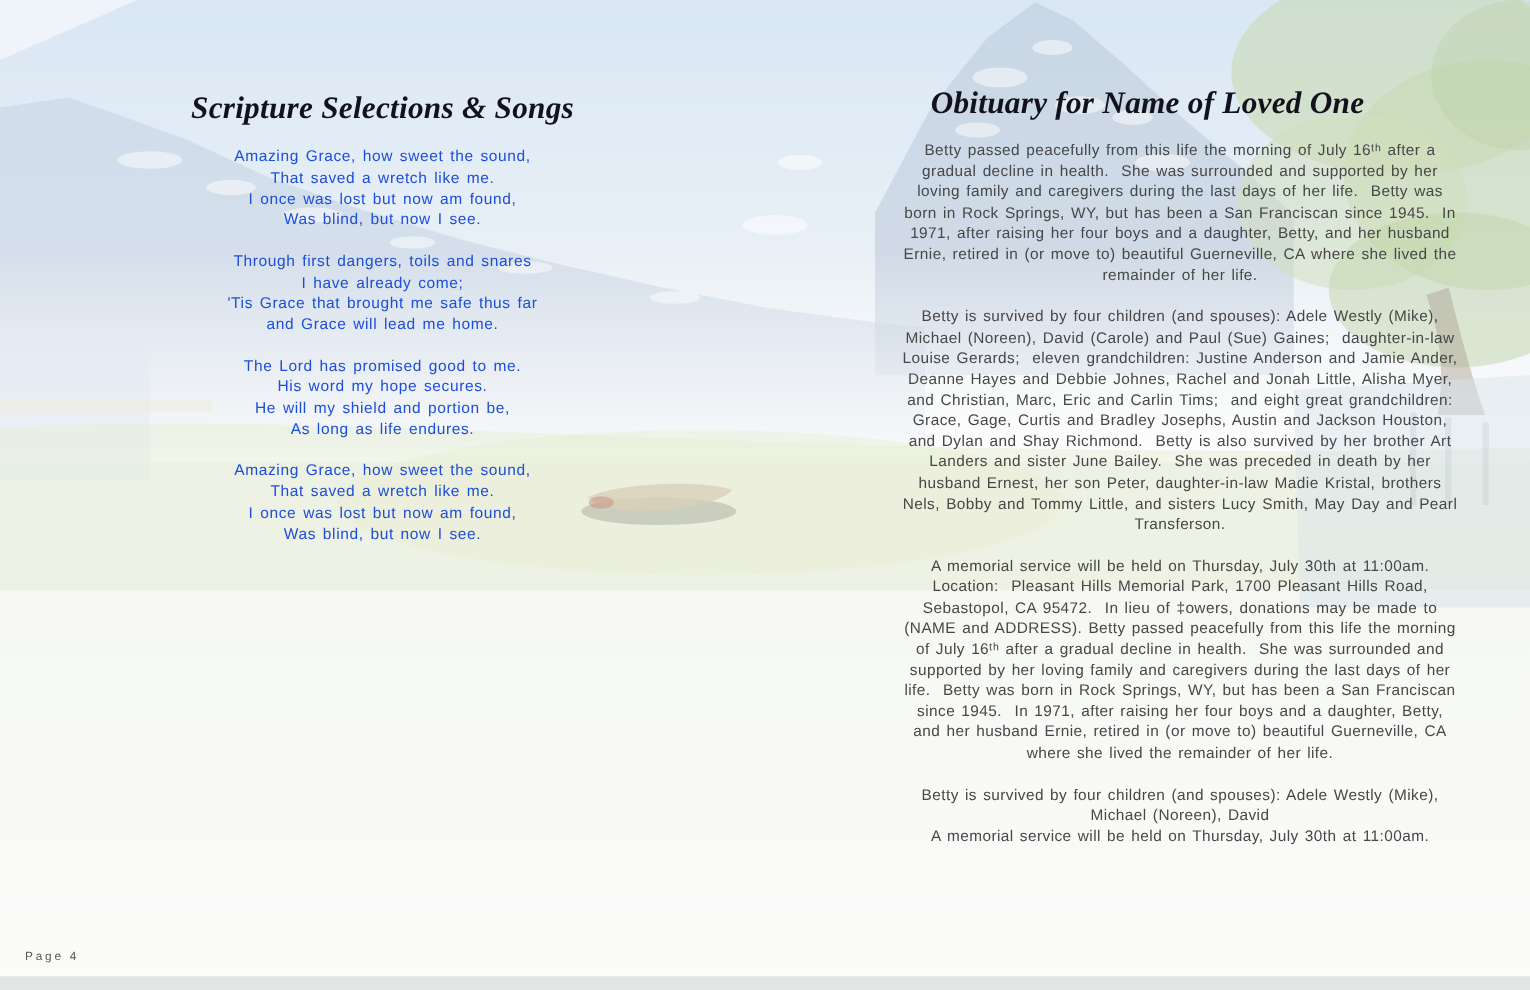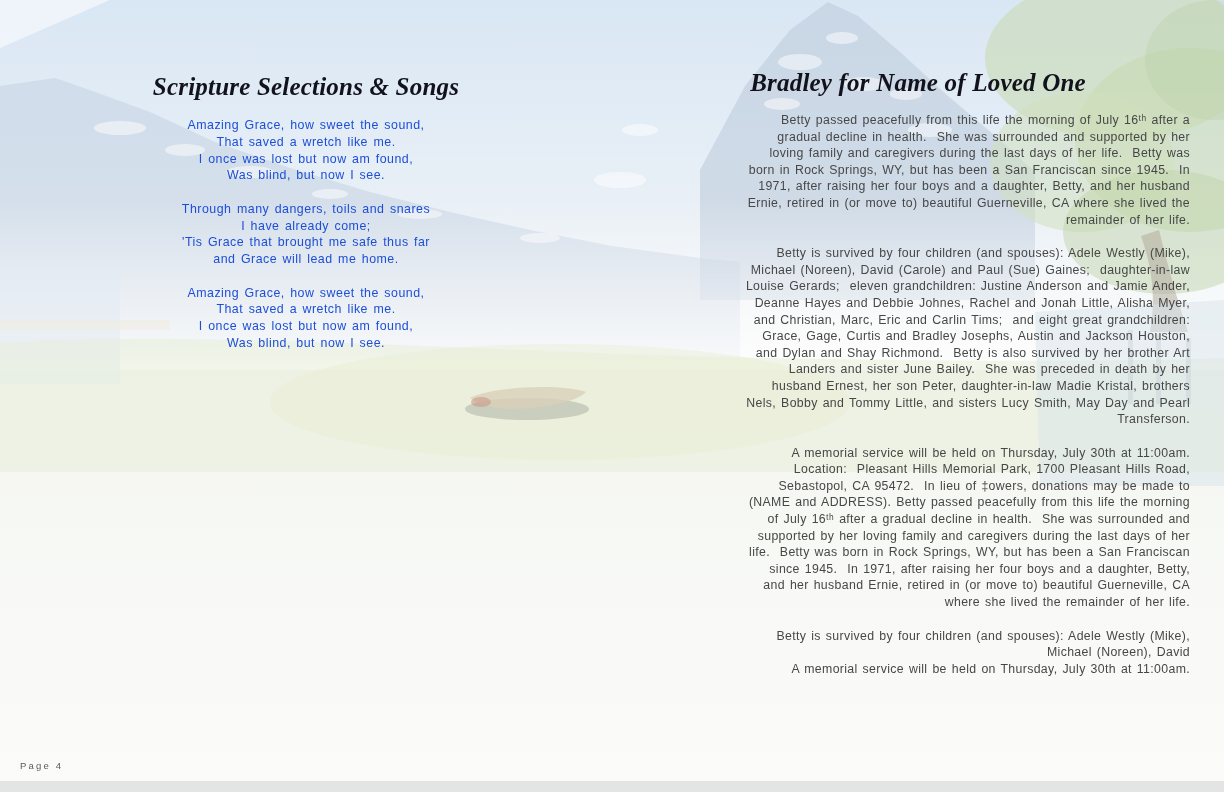--- a/index.html
+++ b/index.html
@@ -25,21 +25,21 @@
   .page-right .page-title{top:69px;}
 
   .poem{
     position:absolute;top:117px;left:0;width:612px;text-align:center;
     font-size:12.4px;line-height:16.75px;color:#1d4ed8;
     letter-spacing:0.5px;word-spacing:1.5px;
   }
   .poem p{margin:0 0 16.75px 0;white-space:pre-line;}
 
   .obituary{
-    position:absolute;top:112px;left:86px;width:492px;text-align:right;
+    position:absolute;top:112px;left:86px;width:492px;text-align:center;
     font-size:12.3px;line-height:16.6px;color:#474747;
     letter-spacing:0.35px;word-spacing:1.2px;
   }
   .obituary p{margin:0 0 17px 0;white-space:pre;}
 
   .page-footer{
     position:absolute;top:760px;font-size:9.5px;color:#5a5a5a;
     letter-spacing:2.2px;
   }
   .footer-left{left:20px;}
@@ -129,34 +129,38 @@
     <rect x="0" y="0" width="1224" height="792" fill="#ffffff" opacity="0.3"></rect>
   </svg>
 
   <div class="page page-left">
     <h1 class="page-title">Scripture Selections &amp; Songs</h1>
     <div class="poem">
       <p>Amazing Grace, how sweet the sound,
 That saved a wretch like me.
 I once was lost but now am found,
 Was blind, but now I see.</p>
-      <p>Through many dangers, toils and snares
+      <p>Through first dangers, toils and snares
 I have already come;
 'Tis Grace that brought me safe thus far
 and Grace will lead me home.</p>
+      <p>The Lord has promised good to me.
+His word my hope secures.
+He will my shield and portion be,
+As long as life endures.</p>
       <p>Amazing Grace, how sweet the sound,
 That saved a wretch like me.
 I once was lost but now am found,
 Was blind, but now I see.</p>
     </div>
     <div class="page-footer footer-left">Page 4</div>
   </div>
 
   <div class="page page-right">
-    <h1 class="page-title">Bradley for Name of Loved One</h1>
+    <h1 class="page-title">Obituary for Name of Loved One</h1>
     <div class="obituary">
       <p>Betty passed peacefully from this life the morning of July 16ᵗʰ after a
 gradual decline in health.  She was surrounded and supported by her
 loving family and caregivers during the last days of her life.  Betty was
 born in Rock Springs, WY, but has been a San Franciscan since 1945.  In
 1971, after raising her four boys and a daughter, Betty, and her husband
 Ernie, retired in (or move to) beautiful Guerneville, CA where she lived the
 remainder of her life.</p>
       <p>Betty is survived by four children (and spouses): Adele Westly (Mike),
 Michael (Noreen), David (Carole) and Paul (Sue) Gaines;  daughter-in-law

